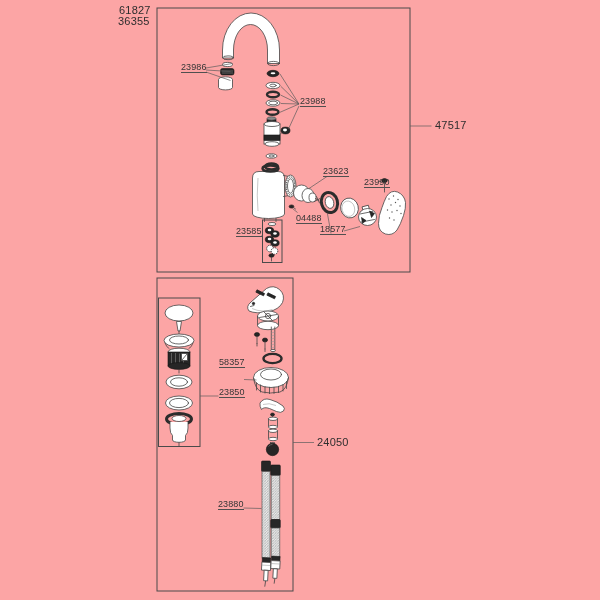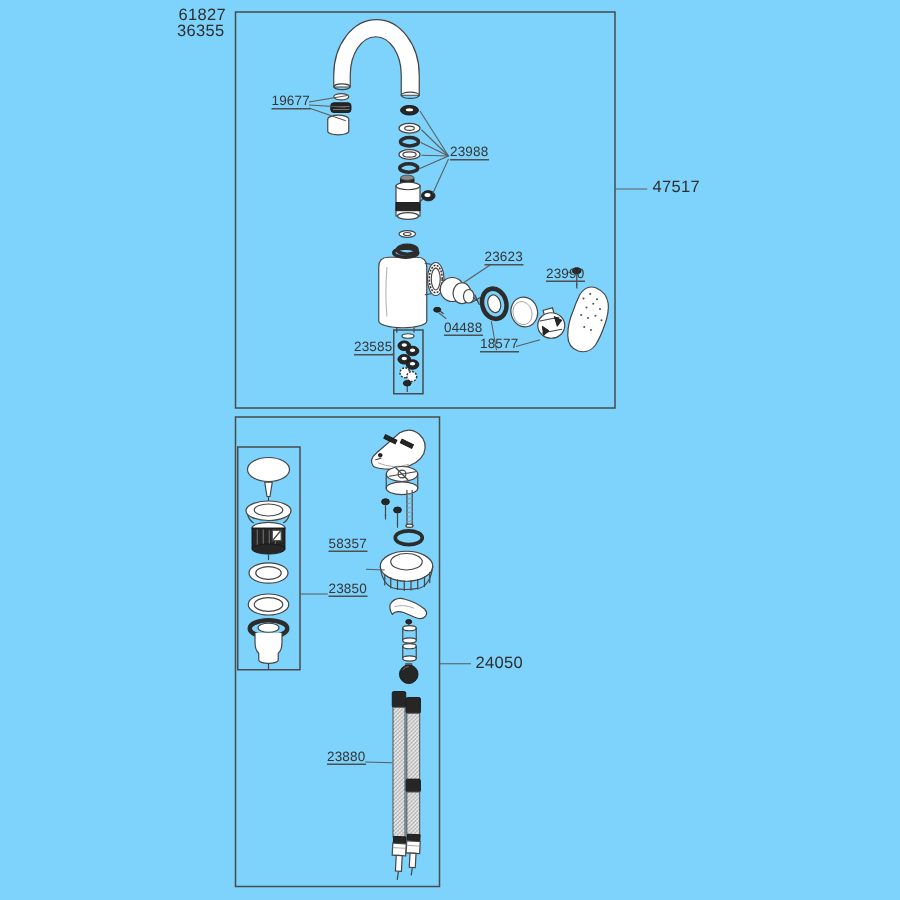--- a/index.html
+++ b/index.html
@@ -1,17 +1,17 @@
 <!DOCTYPE html>
 <html><head>
 <meta charset="utf-8">
 <style>
   html,body { margin:0; padding:0; background:#fff; }
   .stage {
-    position:relative; width:600px; height:600px; background:#7dd3fc;
+    position:relative; width:600px; height:600px; background:#fca5a5;
     font-family:"Liberation Sans", sans-serif; overflow:hidden;
   }
   .stage svg { position:absolute; left:0; top:0; }
   svg .s  { stroke:#454545; stroke-width:0.8; fill:none; stroke-linecap:round; }
   svg .wf { stroke:#454545; stroke-width:0.8; fill:#ffffff; }
   svg .df { stroke:#161616; stroke-width:0.6; fill:#262626; }
   svg .gf { stroke:#454545; stroke-width:0.6; fill:#8a8a8a; }
   svg .hole { stroke:none; fill:#ffffff; }
   svg .t2 { stroke:#2c2c2c; stroke-width:2.4; fill:none; }
   svg .t3 { stroke:#2c2c2c; stroke-width:3;   fill:none; }
@@ -328,21 +328,21 @@
       <line x1="200" y1="396" x2="218.5" y2="396"></line>
       <line x1="293" y1="442.5" x2="314" y2="442.5"></line>
       <line x1="243.5" y1="508" x2="261.5" y2="508.5"></line>
     </g>
   </g>
 </svg>
 
 <span class="lbl ref" style="left:119px;top:5px">61827</span>
 <span class="lbl ref" style="left:118px;top:16px">36355</span>
 
-<span class="lbl u" style="left:181px;top:62px">19677</span>
+<span class="lbl u" style="left:181px;top:62px">23986</span>
 <span class="lbl u" style="left:300px;top:96px">23988</span>
 <span class="lbl ref" style="left:435px;top:120px">47517</span>
 <span class="lbl u" style="left:323px;top:166px">23623</span>
 <span class="lbl u" style="left:364px;top:177px">23990</span>
 <span class="lbl u" style="left:296px;top:213px">04488</span>
 <span class="lbl u" style="left:320px;top:224px">18577</span>
 <span class="lbl u" style="left:236px;top:226px">23585</span>
 
 <span class="lbl u" style="left:219px;top:357px">58357</span>
 <span class="lbl u" style="left:219px;top:387px">23850</span>

